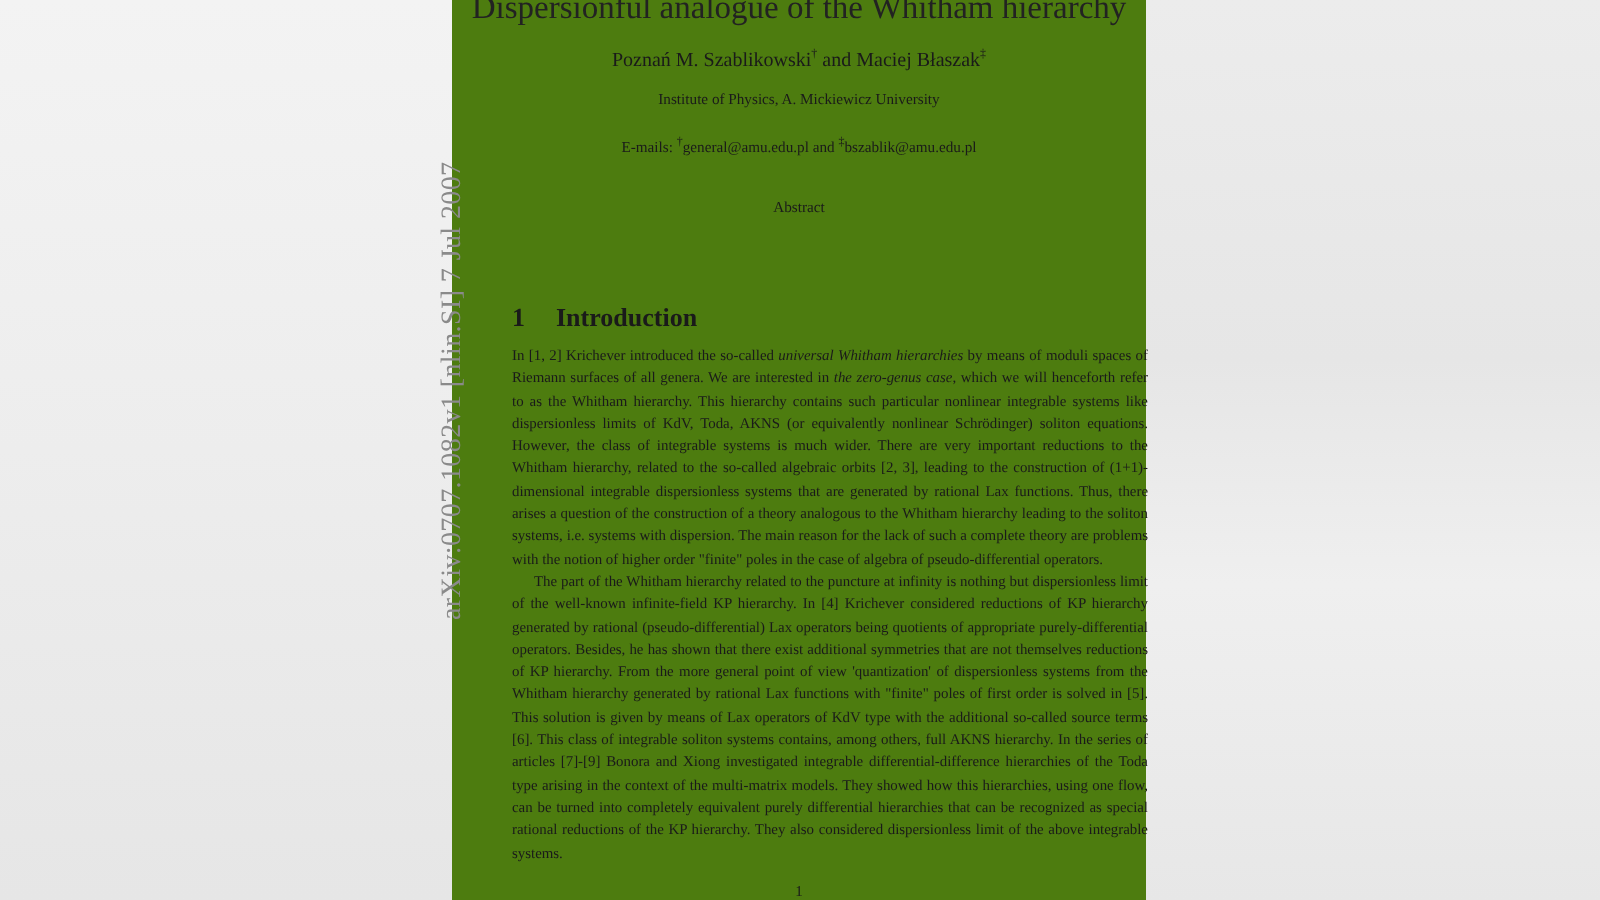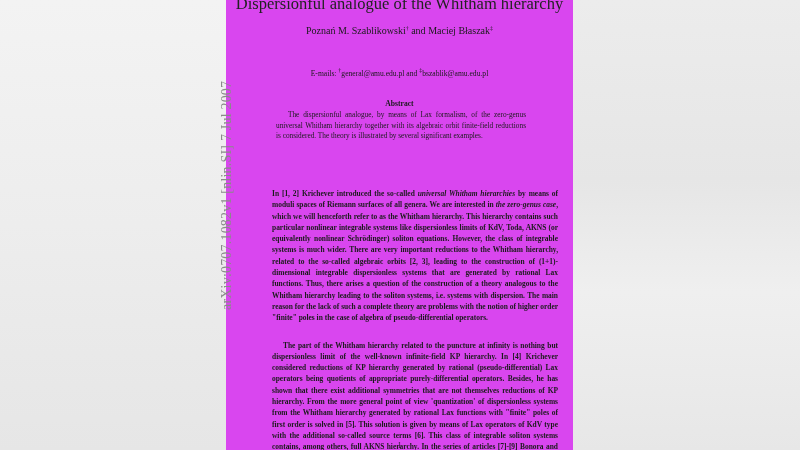--- a/index.html
+++ b/index.html
@@ -12,72 +12,75 @@
   .bg-right {
     position:absolute; left:573px; top:0; width:227px; height:450px;
     background: linear-gradient(180deg, #ececec 0%, #e6e6e6 40%, #efefef 65%, #e7e7e7 100%);
   }
   .bg-left {
     position:absolute; left:0; top:0; width:226px; height:450px;
     background: linear-gradient(180deg, #f3f3f3 0%, #ededed 50%, #e6e6e6 100%);
   }
   .page {
     position:absolute; left:226px; top:0; width:347px; height:450px;
-    background:#d946ef;
+    background:#4d7c0f;
   }
   .arxiv-stamp {
     position:absolute; left:219px; top:310px;
     transform-origin:left top; transform:rotate(-90deg);
     font-size:14px; color:#8a8a8a; white-space:nowrap; letter-spacing:0.2px;
   }
   .title {
     position:absolute; left:0; width:100%; top:-6px; text-align:center;
     font-size:16.5px; color:#222;
   }
   .authors { position:absolute; left:0; width:100%; top:25px; text-align:center; font-size:10px; }
   .affil { position:absolute; left:0; width:100%; text-align:center; font-size:7.6px; }
   .affil.l1 { top:45px; } .affil.l2 { top:57px; } .affil.l3 { top:69px; }
   sup { font-size:6px; vertical-align:super; line-height:0; }
-  .abs-title { position:absolute; left:0; width:100%; top:99px; text-align:center; font-size:7.6px; font-weight:bold; }
+  .abs-title { position:absolute; left:0; width:100%; top:99px; text-align:center; font-size:7.6px; font-weight:normal; }
   .abs-text {
     position:absolute; left:50px; width:250px; top:110px;
     font-size:7.3px; line-height:10.5px; text-align:justify; text-indent:12px;
   }
   .sec {
     position:absolute; left:30px; top:151px; font-size:13px; font-weight:bold;
   }
   .sec .num { display:inline-block; width:22px; }
   .body-text {
     position:absolute; left:30px; width:318px; top:172px;
     font-size:7.45px; line-height:11.3px; text-align:justify;
   }
-  .body-text p { margin:16px; text-indent:0;font-weight:bold; }
+  .body-text p { margin:0; text-indent:0; }
   .body-text p + p { text-indent:11px; }
   .page-num { position:absolute; left:0; width:100%; top:441px; text-align:center; font-size:7.5px; }
 </style>
 </head>
 <body>
 
 <div class="bg-left"></div>
 <div class="bg-right"></div>
 
 <div class="page">
   <div class="title">Dispersionful analogue of the Whitham hierarchy</div>
 
   <div class="authors">
     <span>Poznań M. Szablikowski</span><sup>†</sup><span> and </span><span>Maciej Błaszak</span><sup>‡</sup>
   </div>
 
+  <div class="affil l1">Institute of Physics, A. Mickiewicz University</div>
   <div class="affil l3">
     <span>E-mails: </span><sup>†</sup><span>general@amu.edu.pl</span><span> and </span><sup>‡</sup><span>bszablik@amu.edu.pl</span>
   </div>
 
   <div class="abs-title">Abstract</div>
-  <div class="abs-text">The dispersionful analogue, by means of Lax formalism, of the zero-genus universal Whitham hierarchy together with its algebraic orbit finite-field reductions is considered. The theory is illustrated by several significant examples.</div>
 
+  <div class="sec">
+    <span class="num">1</span><span>Introduction</span>
+  </div>
 
   <div class="body-text">
     <p><span>In [1, 2] Krichever introduced the so-called </span><i>universal Whitham hierarchies</i><span> by means of moduli spaces of Riemann surfaces of all genera. We are interested in </span><i>the zero-genus case</i><span>, which we will henceforth refer to as the Whitham hierarchy. This hierarchy contains such particular nonlinear integrable systems like dispersionless limits of KdV, Toda, AKNS (or equivalently nonlinear Schrödinger) soliton equations. However, the class of integrable systems is much wider. There are very important reductions to the Whitham hierarchy, related to the so-called algebraic orbits [2, 3], leading to the construction of (1+1)-dimensional integrable dispersionless systems that are generated by rational Lax functions. Thus, there arises a question of the construction of a theory analogous to the Whitham hierarchy leading to the soliton systems, i.e. systems with dispersion. The main reason for the lack of such a complete theory are problems with the notion of higher order "finite" poles in the case of algebra of pseudo-differential operators.</span></p>
     <p>The part of the Whitham hierarchy related to the puncture at infinity is nothing but dispersionless limit of the well-known infinite-field KP hierarchy. In [4] Krichever considered reductions of KP hierarchy generated by rational (pseudo-differential) Lax operators being quotients of appropriate purely-differential operators. Besides, he has shown that there exist additional symmetries that are not themselves reductions of KP hierarchy. From the more general point of view 'quantization' of dispersionless systems from the Whitham hierarchy generated by rational Lax functions with "finite" poles of first order is solved in [5]. This solution is given by means of Lax operators of KdV type with the additional so-called source terms [6]. This class of integrable soliton systems contains, among others, full AKNS hierarchy. In the series of articles [7]-[9] Bonora and Xiong investigated integrable differential-difference hierarchies of the Toda type arising in the context of the multi-matrix models. They showed how this hierarchies, using one flow, can be turned into completely equivalent purely differential hierarchies that can be recognized as special rational reductions of the KP hierarchy. They also considered dispersionless limit of the above integrable systems.</p>
   </div>
 
   <div class="page-num">1</div>
 </div>
 
 <div class="arxiv-stamp">arXiv:0707.1082v1  [nlin.SI]  7 Jul 2007</div>

